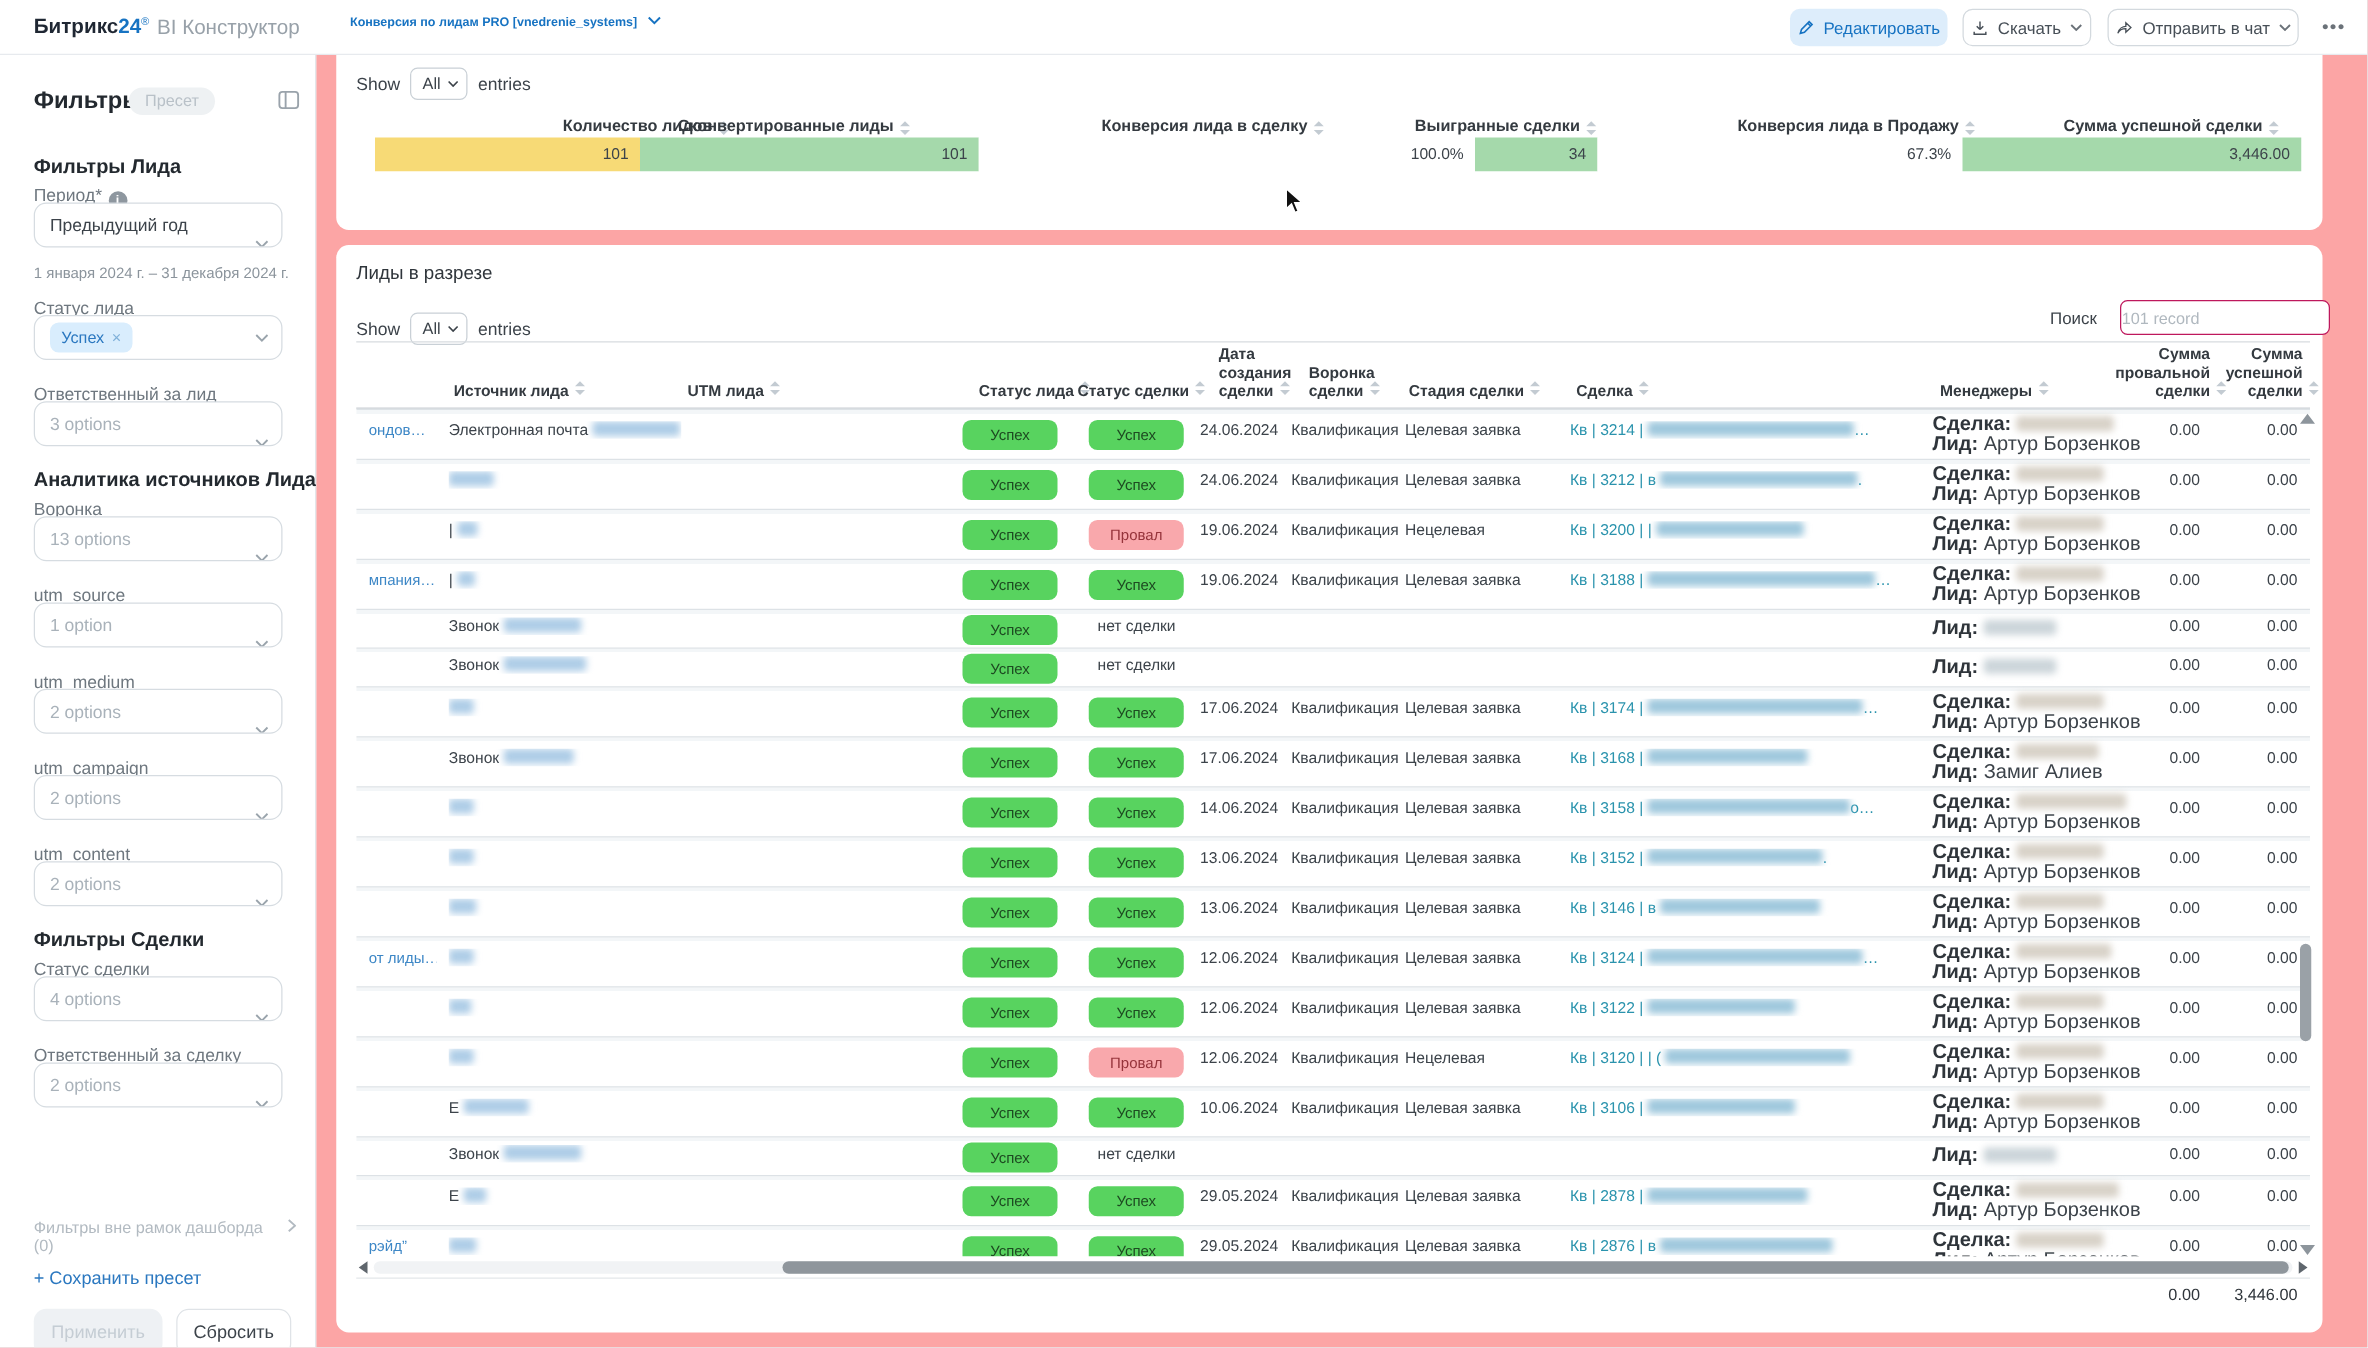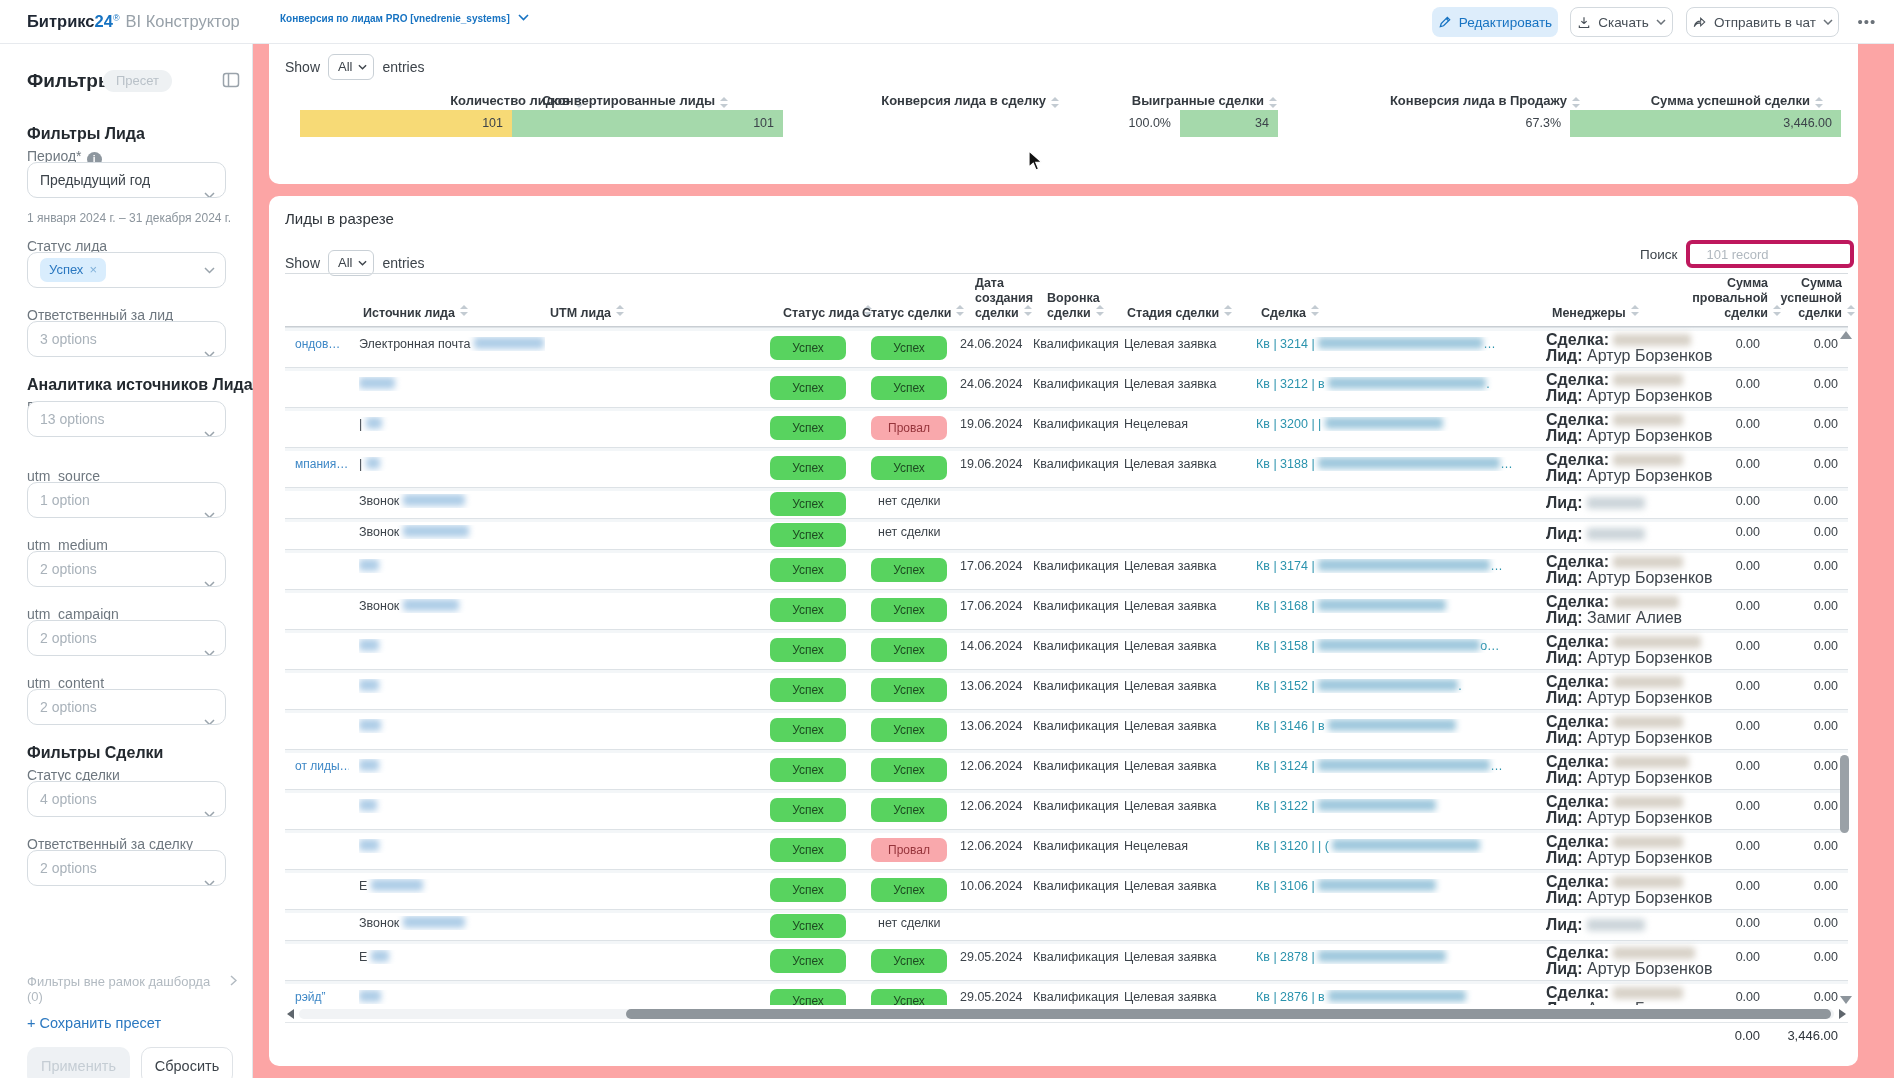--- a/index.html
+++ b/index.html
@@ -47,22 +47,22 @@
   .sum-heads{position:absolute;left:16px;top:44px;width:1563px;height:20px;}
   .sum-heads span{position:absolute;bottom:0;font-size:13px;font-weight:700;color:#343a40;white-space:nowrap;}
   .sum-vals{position:absolute;left:16px;top:66px;width:1563px;height:27px;}
   .sum-cell{position:absolute;top:0;height:27px;font-size:12.5px;color:#3c434a;text-align:right;line-height:27px;padding-right:9px;}
   
   .sort{display:inline-block;width:8px;height:11px;position:relative;margin-left:5px;}
   .sort:before{content:"";position:absolute;top:0;left:0;border-left:4px solid transparent;border-right:4px solid transparent;border-bottom:4px solid #c3cbd2;}
   .sort:after{content:"";position:absolute;bottom:0;left:0;border-left:4px solid transparent;border-right:4px solid transparent;border-top:4px solid #c3cbd2;}
   
   .leads-title{position:absolute;left:16px;top:14px;font-size:15px;color:#2f353b;}
-  .search-wrap{position:absolute;left:1371px;top:44px;font-size:13.5px;color:#3c434a;display:flex;align-items:center;gap:9px;}
-  .search-wrap input{width:168px;height:28px;border:4px solid #be185d;border-radius:6px;padding:0 16px;font-size:13px;font-family:"Liberation Sans",sans-serif;color:#3c434a;outline:none;}
+  .search-wrap{position:absolute;left:1371px;top:44px;font-size:13.5px;color:#3c434a;display:flex;align-items:center;gap:19px;}
+  .search-wrap input{width:168px;height:28px;border:1px solid #be185d;border-radius:6px;padding:0 0;font-size:13px;font-family:"Liberation Sans",sans-serif;color:#3c434a;outline:none;}
   .search-wrap input::placeholder{color:#b0b8bf;}
   .theads{position:absolute;left:16px;top:77px;width:1563px;height:54px;border-top:1px solid #d7dce0;border-bottom:1px solid #c9ced3;}
   .theads span{position:absolute;bottom:5px;font-size:12.5px;font-weight:700;color:#343a40;white-space:pre-line;line-height:15px;}
   .rows-vp{position:absolute;left:16px;top:131px;width:1563px;height:678px;overflow:hidden;}
   .trow{position:absolute;left:0;width:1563px;background:linear-gradient(#f3f6f8 0,#f3f6f8 3px,#fff 3px);border-top:1px solid #dde2e6;}
   .c{position:absolute;font-size:12.5px;color:#3c434a;white-space:nowrap;}
   .c.lead{left:10px;width:54px;top:9px;overflow:hidden;color:#3d87c6;font-size:12px;cursor:pointer;text-decoration:none;}
   .c.src{left:74px;top:9px;width:186px;overflow:hidden;}
   .badge{position:absolute;width:76px;height:24px;border-radius:7px;font-size:12px;text-align:center;line-height:24px;}
   .badge.g{background:#58d35f;color:#1d4a21;}
@@ -161,21 +161,21 @@
         <div class="sb-label" style="top:194px">Статус лида</div>
         <div class="sb-select" style="top:208px;line-height:0;padding-top:0;"><span class="tag">Успех<i class="x">×</i></span><span class="chev"><svg width="11" height="7" viewBox="0 0 11 7">
               <polyline points="1,1 5.5,5.5 10,1" fill="none" stroke="#9aa4ac" stroke-width="1.5"></polyline>
             </svg></span></div>
         <div class="sb-label" style="top:263px">Ответственный за лид</div>
         <div class="sb-select ph" style="top:277px;">3 options<span class="chev"><svg width="11" height="7" viewBox="0 0 11 7">
               <polyline points="1,1 5.5,5.5 10,1" fill="none" stroke="#9aa4ac" stroke-width="1.5"></polyline>
             </svg></span></div>
         <div class="sb-h" style="top:332px">Аналитика источников Лида</div>
         <div class="sb-label" style="top:355px">Воронка</div>
-        <div class="sb-select ph" style="top:357px;">13 options<span class="chev"><svg width="11" height="7" viewBox="0 0 11 7">
+        <div class="sb-select ph" style="top:369px;">13 options<span class="chev"><svg width="11" height="7" viewBox="0 0 11 7">
               <polyline points="1,1 5.5,5.5 10,1" fill="none" stroke="#9aa4ac" stroke-width="1.5"></polyline>
             </svg></span></div>
         <div class="sb-label" style="top:424px">utm_source</div>
         <div class="sb-select ph" style="top:438px;">1 option<span class="chev"><svg width="11" height="7" viewBox="0 0 11 7">
               <polyline points="1,1 5.5,5.5 10,1" fill="none" stroke="#9aa4ac" stroke-width="1.5"></polyline>
             </svg></span></div>
         <div class="sb-label" style="top:493px">utm_medium</div>
         <div class="sb-select ph" style="top:507px;">2 options<span class="chev"><svg width="11" height="7" viewBox="0 0 11 7">
               <polyline points="1,1 5.5,5.5 10,1" fill="none" stroke="#9aa4ac" stroke-width="1.5"></polyline>
             </svg></span></div>

